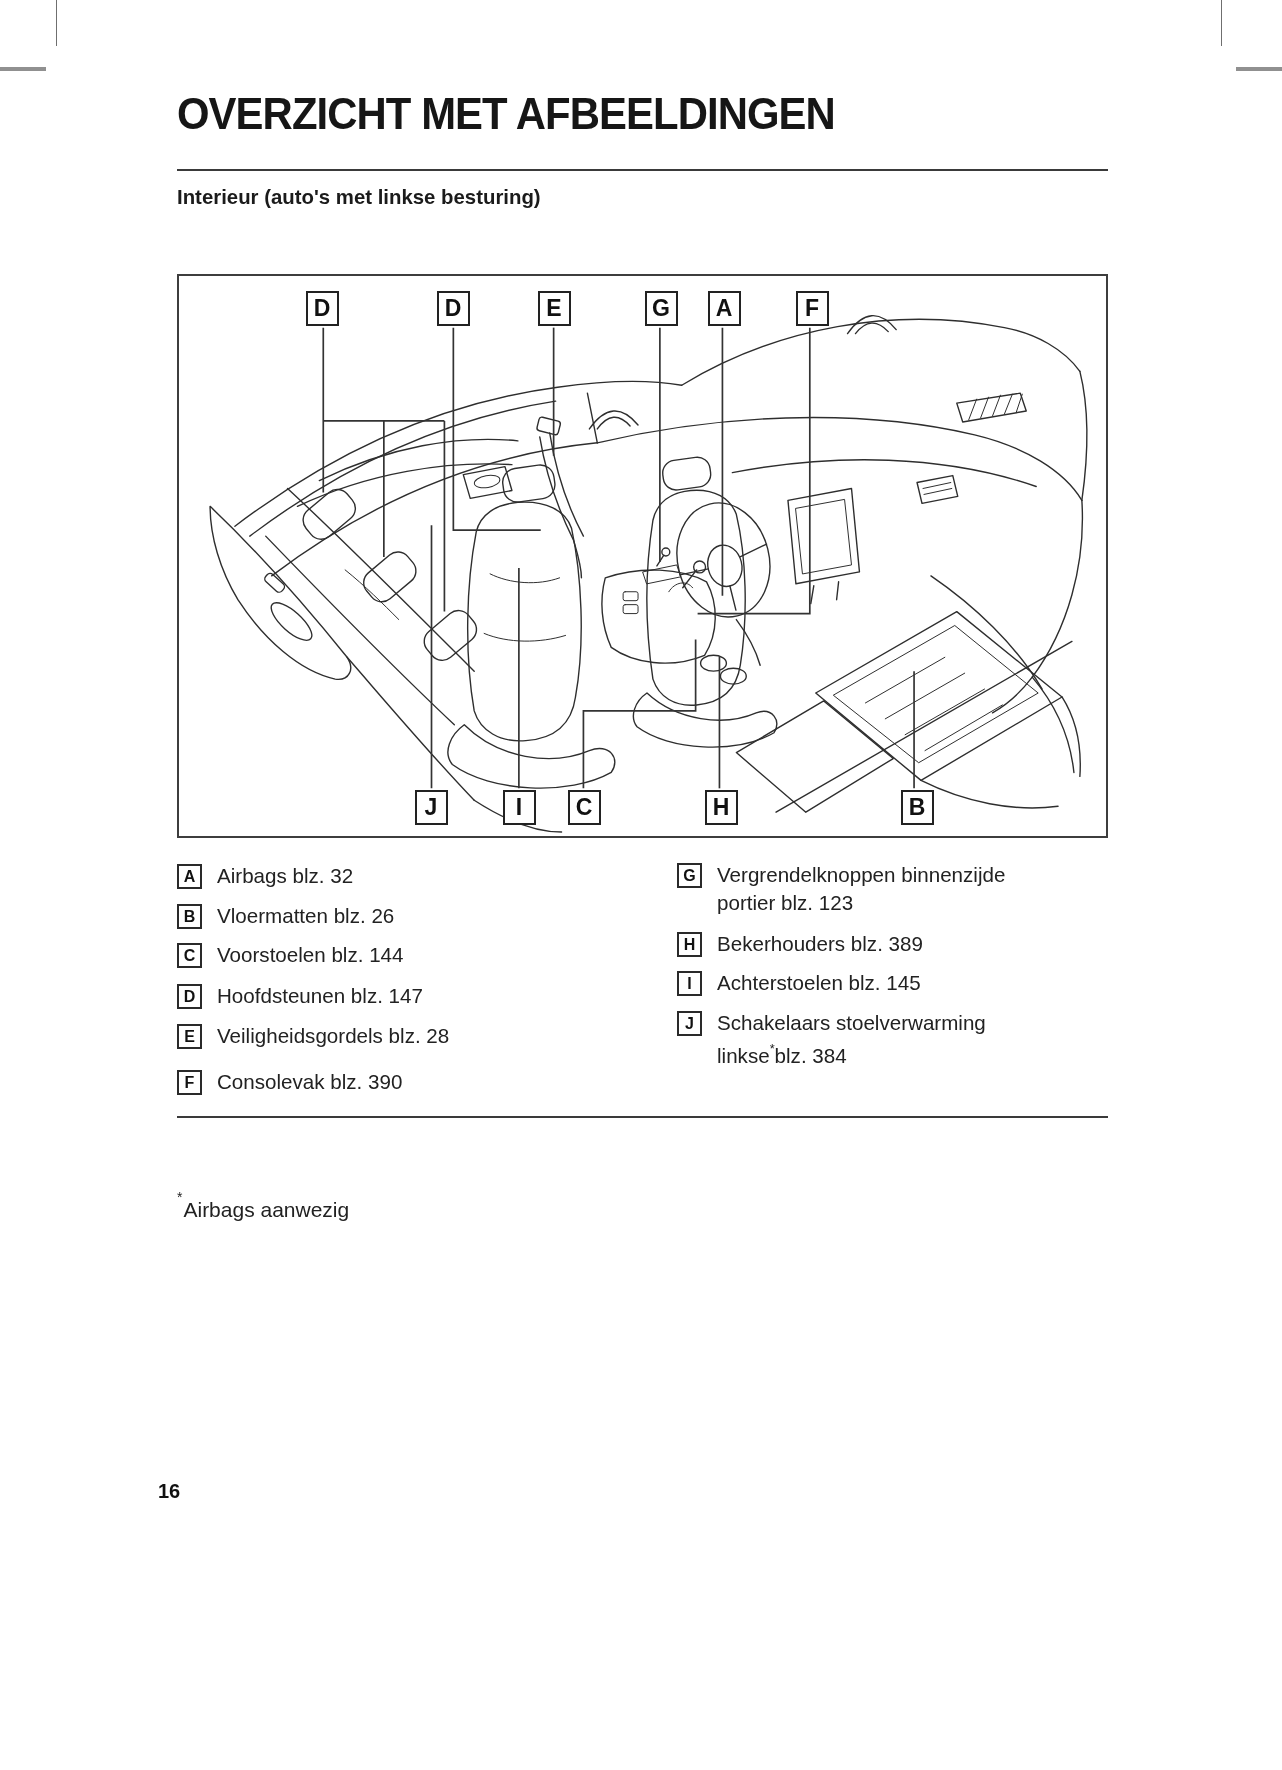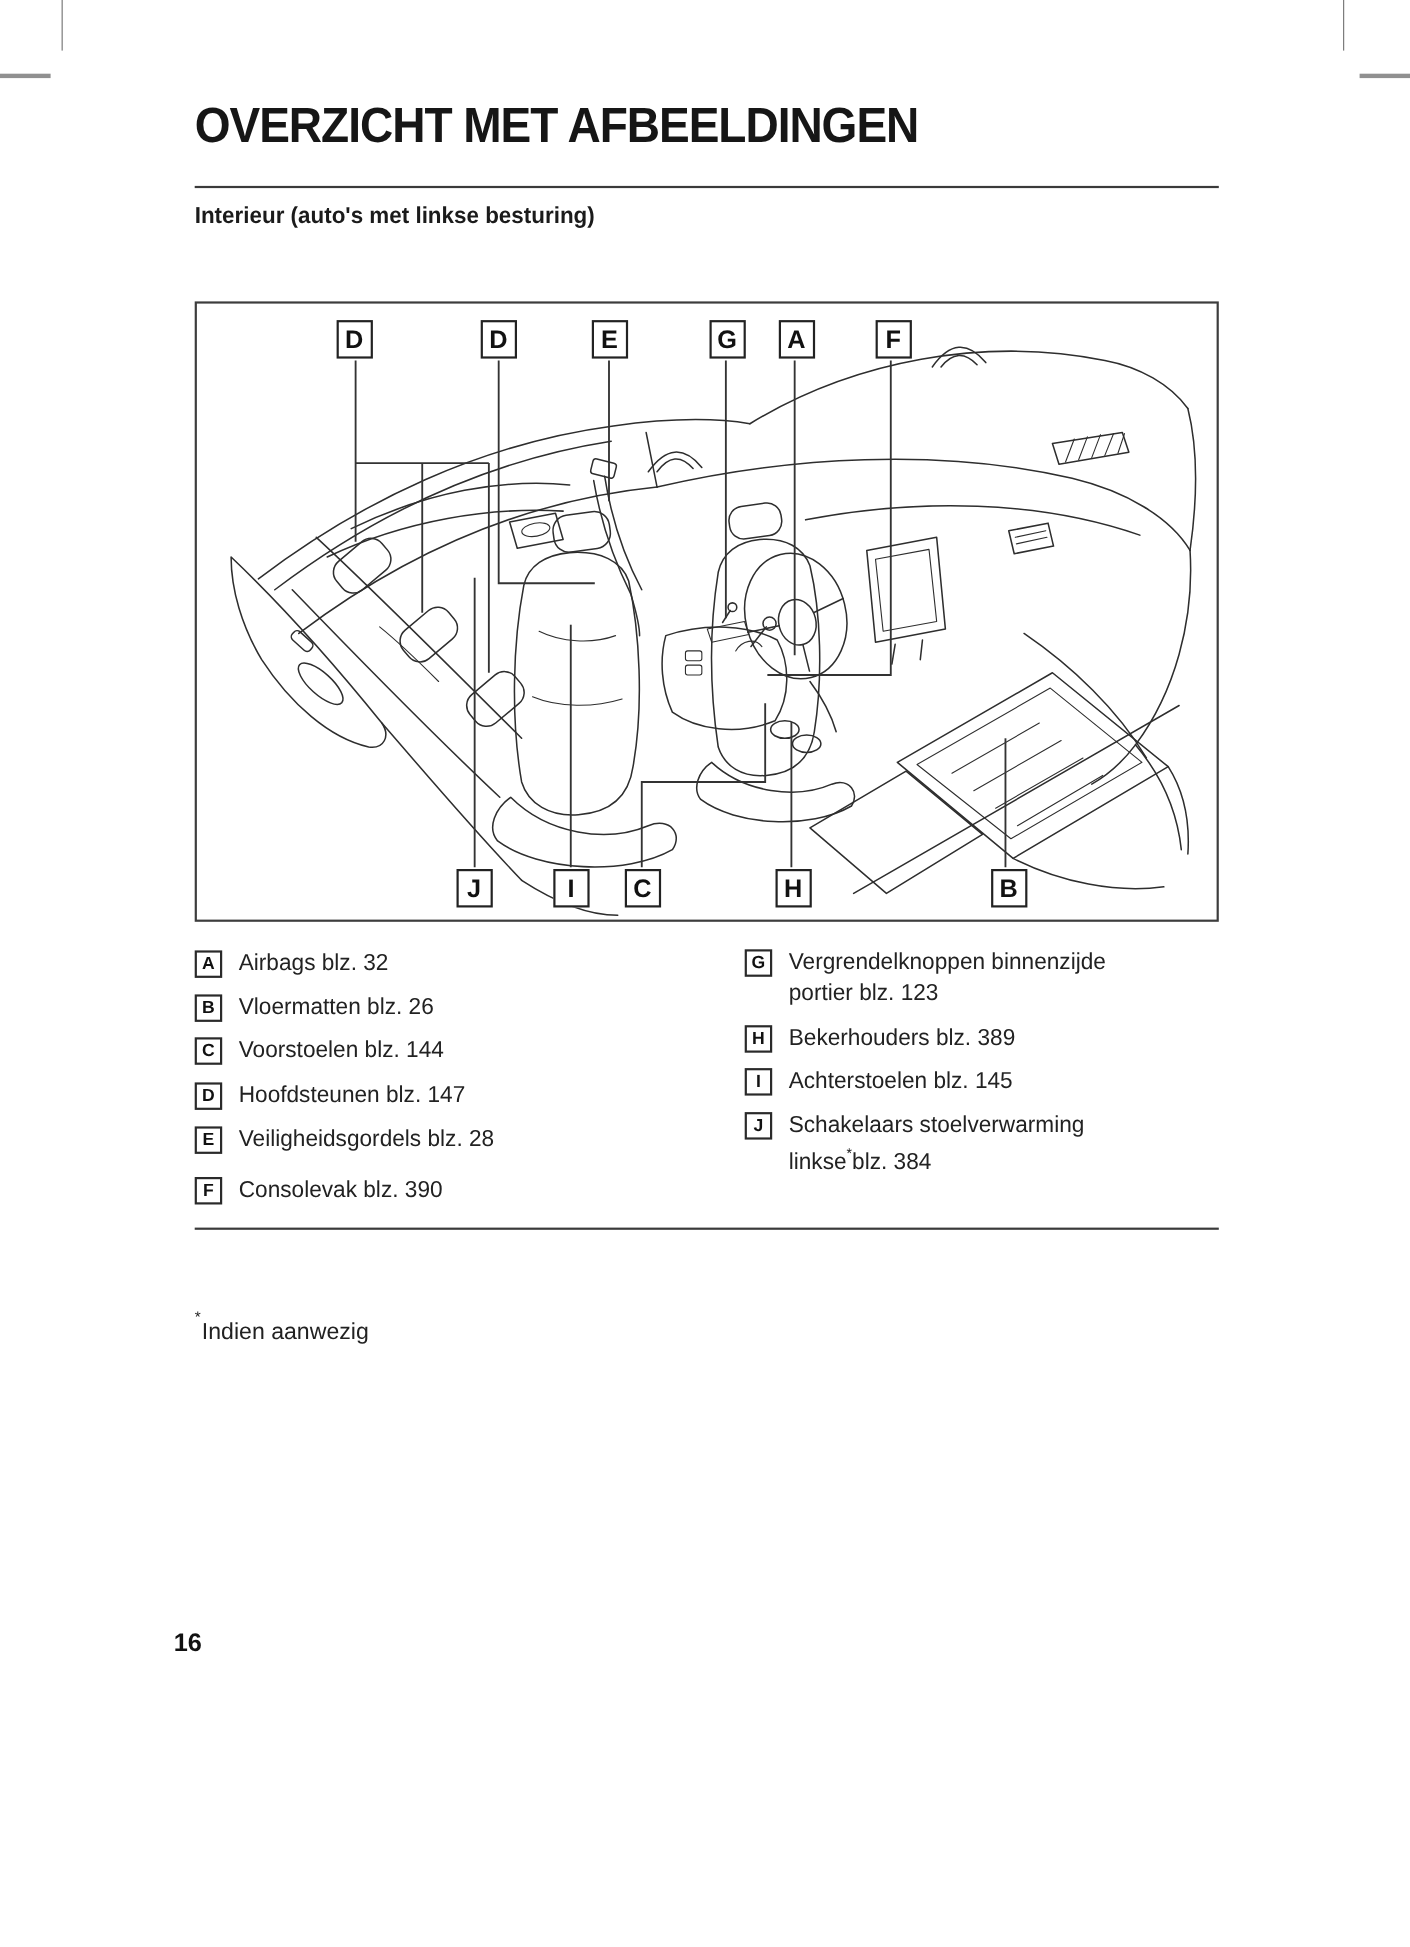--- a/index.html
+++ b/index.html
@@ -38,21 +38,21 @@
   .lrow{position:absolute;display:flex;gap:15px;align-items:flex-start;}
   .lbox{
     flex:none;width:25px;height:25px;box-sizing:border-box;border:2px solid #2a2a2a;
     display:flex;align-items:center;justify-content:center;
     font-size:16px;font-weight:700;color:#111;margin-top:2px;background:#fff;
   }
   .ltext{font-size:21px;line-height:28px;color:#222;transform:scaleX(.98);transform-origin:left top;}
   .ltext sup{font-size:13px;position:relative;top:-2px;}
   .footnote{position:absolute;left:177px;top:1196px;font-size:21px;color:#222;}
   .footnote sup{font-size:14px;position:relative;top:-7px;margin-right:1px;}
-  .pagenum{position:absolute;left:158px;top:1480px;font-size:23px;font-weight:700;color:#111;}
+  .pagenum{position:absolute;left:158px;top:1480px;font-size:20px;font-weight:700;color:#111;}
 </style>
 </head>
 <body>
 
 <div class="mark-v" style="left:56px"></div>
 <div class="mark-v" style="left:1221px"></div>
 <div class="mark-h" style="left:0"></div>
 <div class="mark-h" style="left:1236px"></div>
 
 <div class="title">OVERZICHT MET AFBEELDINGEN</div>
@@ -231,14 +231,14 @@
     </div>
     <div class="lrow" style="left: 677px; top: 1009px;">
       <div class="lbox">J</div>
       <div class="ltext">
         <div><span>Schakelaars stoelverwarming</span></div>
         <div><span>linkse</span><sup>*</sup><span>blz. 384</span></div>
       </div>
     </div>
   </div>
 <div class="rule rule-2"></div>
-<div class="footnote" id="footnote"><sup>*</sup><span>Indien aanwezig</span></div>
+<div class="footnote" id="footnote"><sup>*</sup><span>Airbags aanwezig</span></div>
 <div class="pagenum">16</div>
 
 </body></html>

